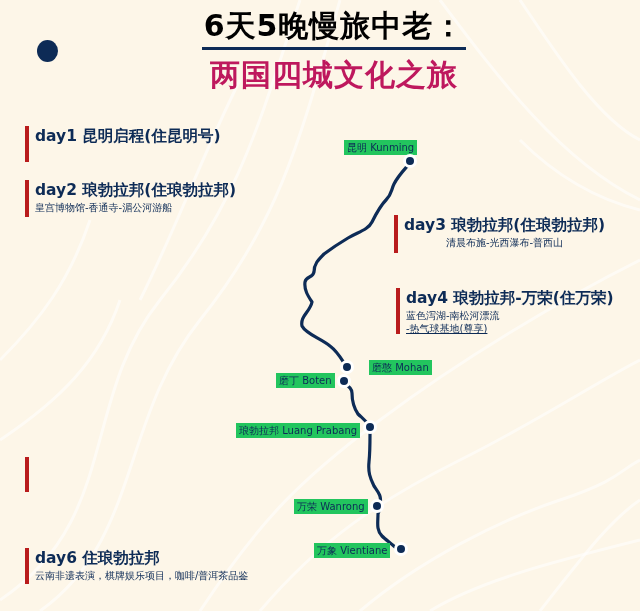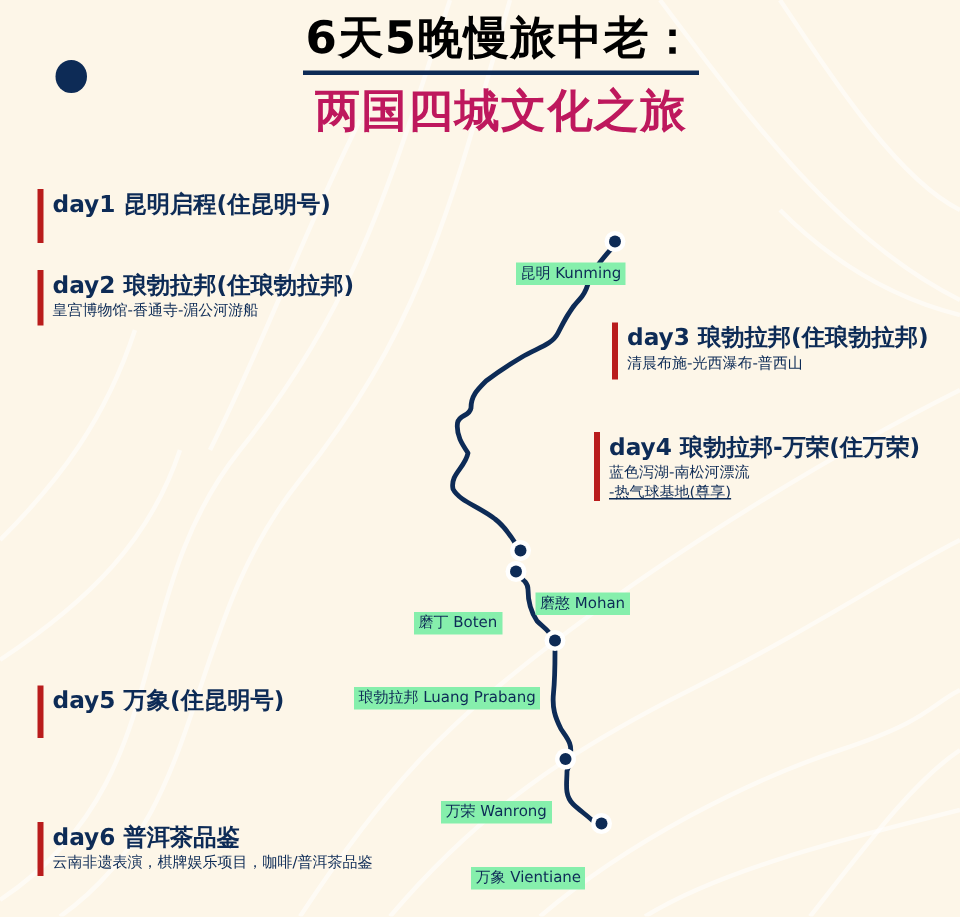--- a/index.html
+++ b/index.html
@@ -45,25 +45,24 @@
       line-height: 20px; white-space: nowrap;
     }
     .day-desc {
       font-size: 10px; color: #0d2b56;
       line-height: 13px; white-space: nowrap;
       margin-top: 1px;
     }
     .stop-label {
       position: absolute; z-index: 3;
       font-size: 10px; color: #0d2b56;
-      background: #86efac;
+      background: #22c55e;
       padding: 1px 3px;
       line-height: 13px;
       white-space: nowrap;
-      margin-top: 35px;
     }
     .stop-dot {
       position: absolute; z-index: 3;
       width: 8px; height: 8px; border-radius: 50%;
       background: #0d2b56;
       box-shadow: 0 0 0 3px #ffffff;
     }
   </style>
 </head>
 <body>
@@ -124,45 +123,44 @@
 
 <div class="day-block" style="left:25px; top:126px; height:36px;">
   <div class="day-title">day1 昆明启程(住昆明号)</div>
 </div>
 
 <div class="day-block" style="left:25px; top:180px; height:37px;">
   <div class="day-title">day2 琅勃拉邦(住琅勃拉邦)</div>
   <div class="day-desc">皇宫博物馆-香通寺-湄公河游船</div>
 </div>
 
-<div class="day-block" style="left:408px; top:215px; height:38px;">
+<div class="day-block" style="left:394px; top:215px; height:38px;text-align:center;">
   <div class="day-title">day3 琅勃拉邦(住琅勃拉邦)</div>
   <div class="day-desc">清晨布施-光西瀑布-普西山</div>
 </div>
 
 <div class="day-block" style="left:396px; top:288px; height:46px;">
   <div class="day-title">day4 琅勃拉邦-万荣(住万荣)</div>
   <div class="day-desc">蓝色泻湖-南松河漂流</div>
   <div class="day-desc" style="margin-top:0;text-decoration:underline;">-热气球基地(尊享)</div>
 </div>
 
 <div class="day-block" style="left:25px; top:457px; height:35px;">
-  <div class="day-title">day5 万象(住昆明号)</div>
 </div>
 
 <div class="day-block" style="left:25px; top:548px; height:36px;">
-  <div class="day-title">day6 普洱茶品鉴</div>
+  <div class="day-title">day6 住琅勃拉邦</div>
   <div class="day-desc">云南非遗表演，棋牌娱乐项目，咖啡/普洱茶品鉴</div>
 </div>
 
 <div class="stop-label" style="left:344px; top:140px;">昆明 Kunming</div>
 <div class="stop-dot" style="left:406px; top:157px;"></div>
 
 <div class="stop-dot" style="left:343px; top:363px;"></div>
-<div class="stop-label" style="left:357px; top:360px;">磨憨 Mohan</div>
+<div class="stop-label" style="left:369px; top:360px;">磨憨 Mohan</div>
 
 <div class="stop-label" style="left:276px; top:373px;">磨丁 Boten</div>
 <div class="stop-dot" style="left:340px; top:377px;"></div>
 
 <div class="stop-label" style="left:236px; top:423px;">琅勃拉邦 Luang Prabang</div>
 <div class="stop-dot" style="left:366px; top:423px;"></div>
 
 <div class="stop-label" style="left:294px; top:499px;">万荣 Wanrong</div>
 <div class="stop-dot" style="left:373px; top:502px;"></div>
 

